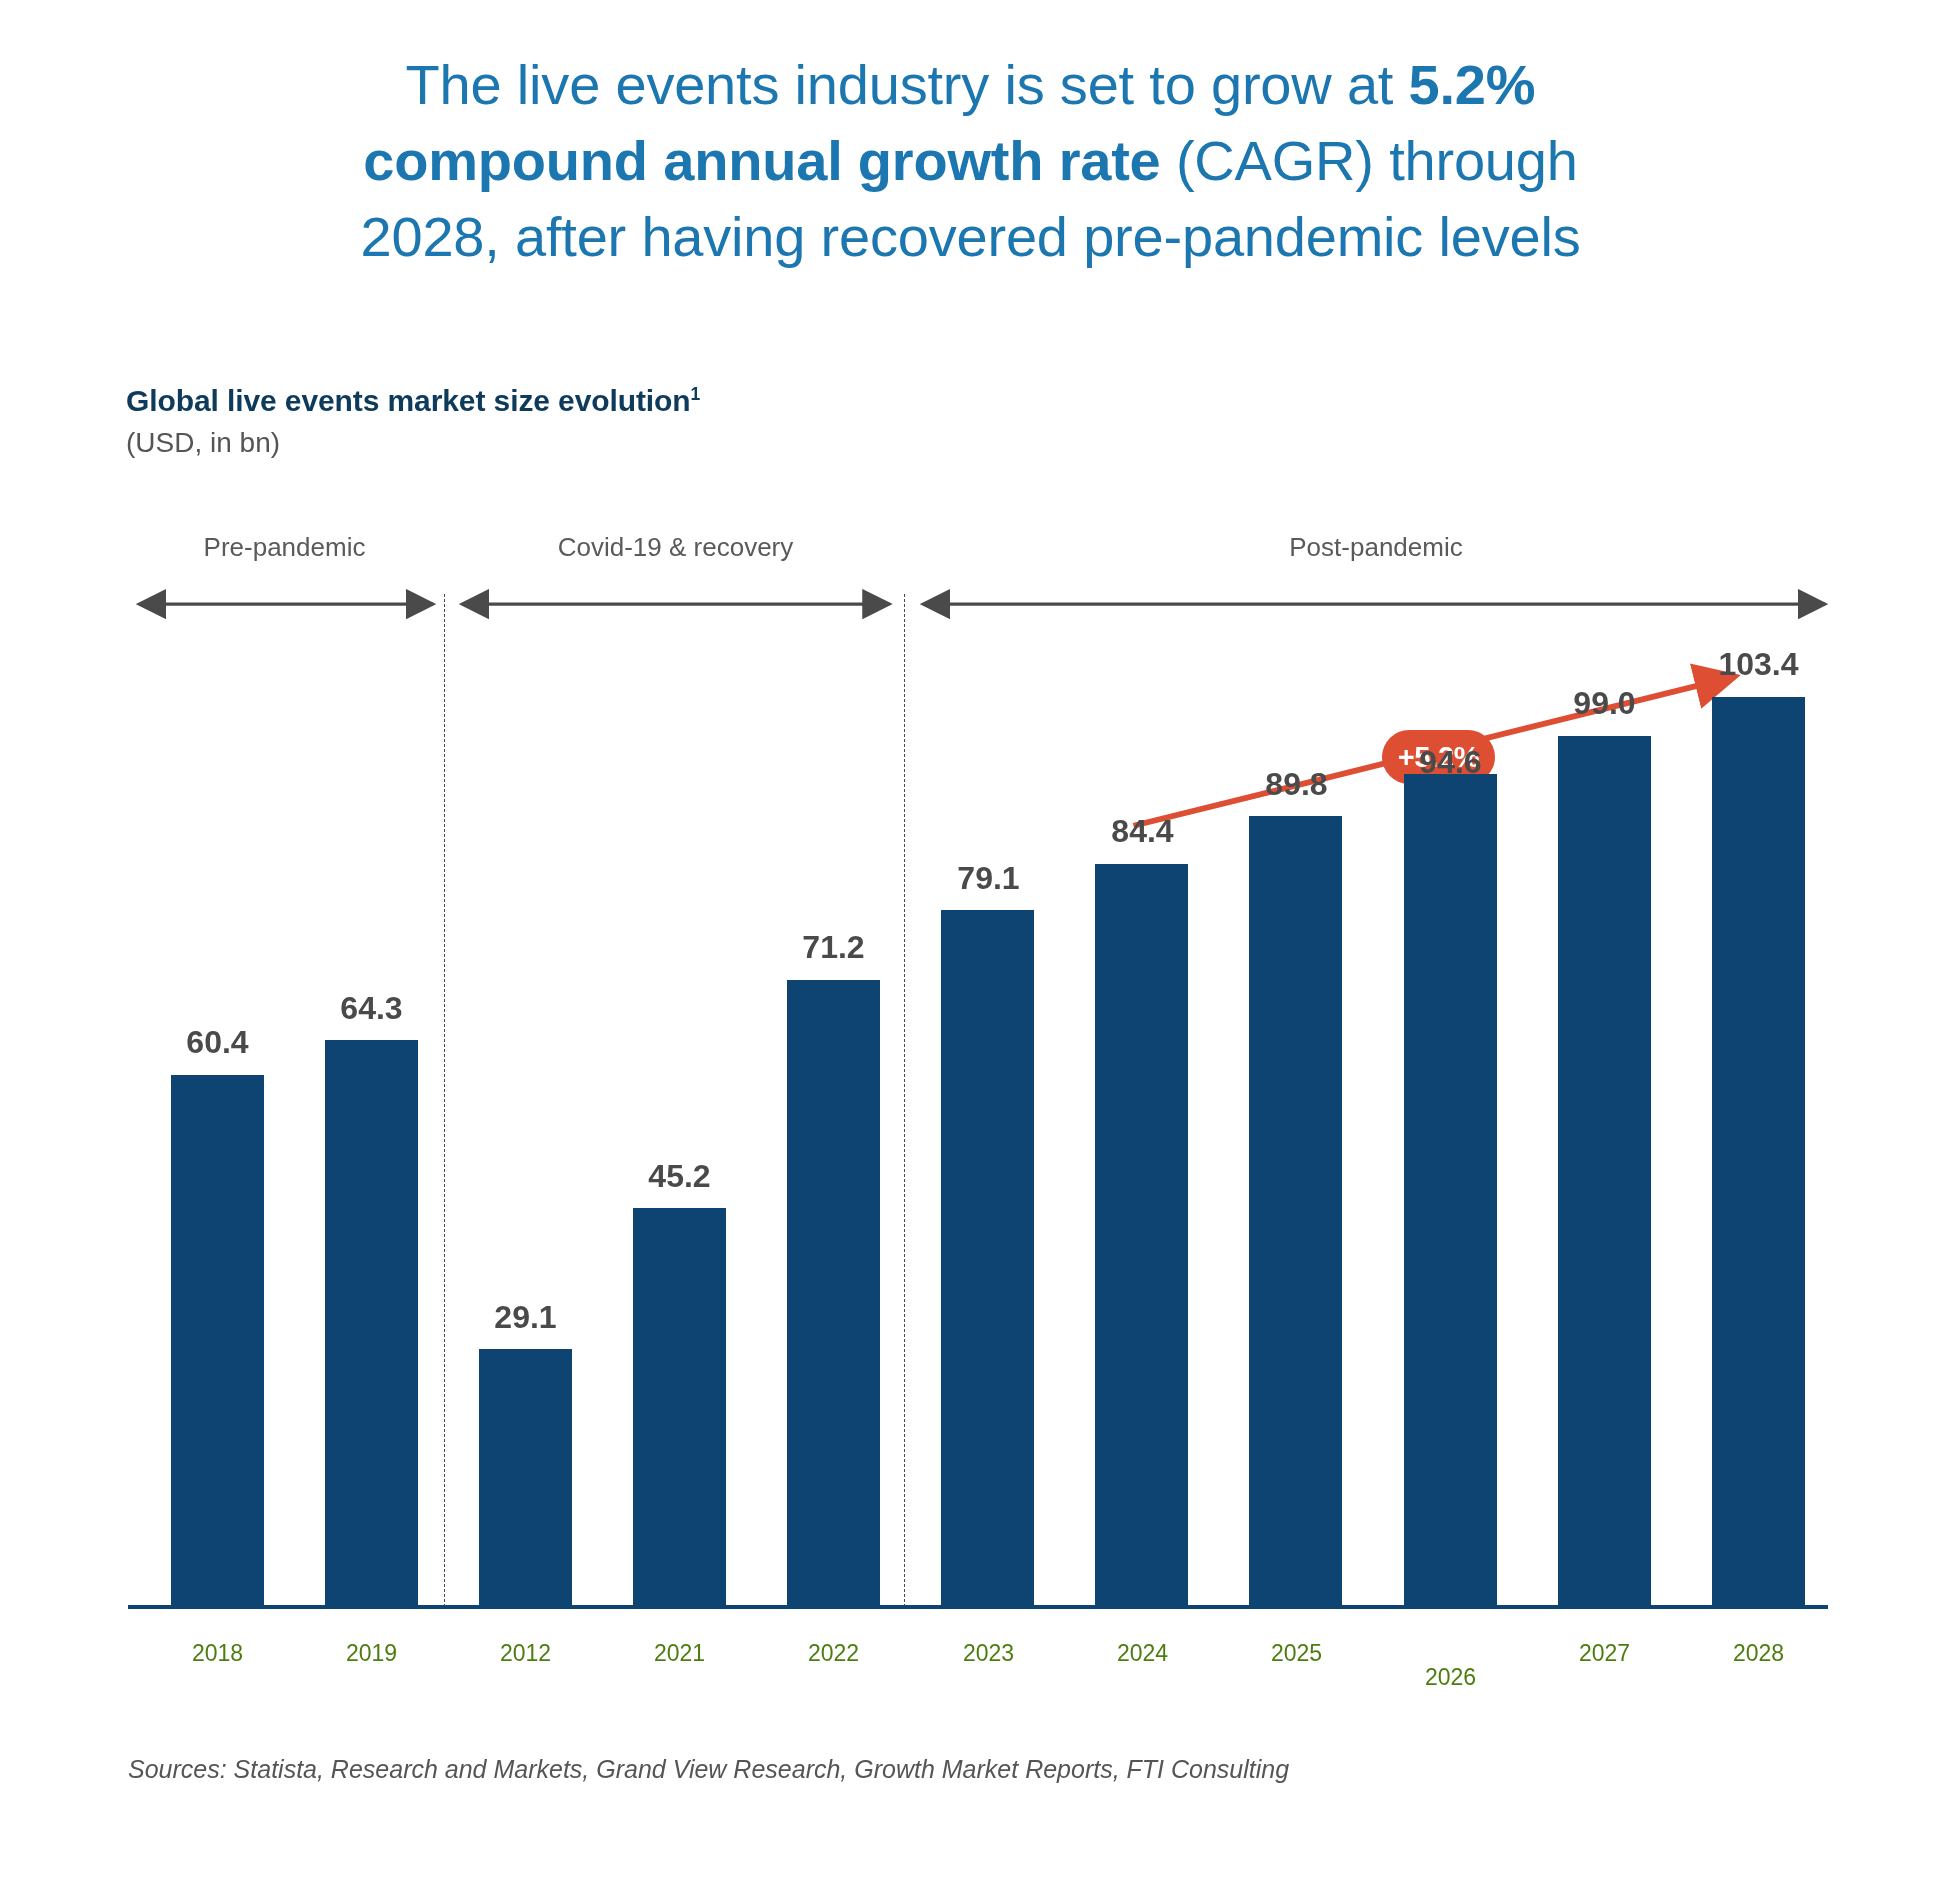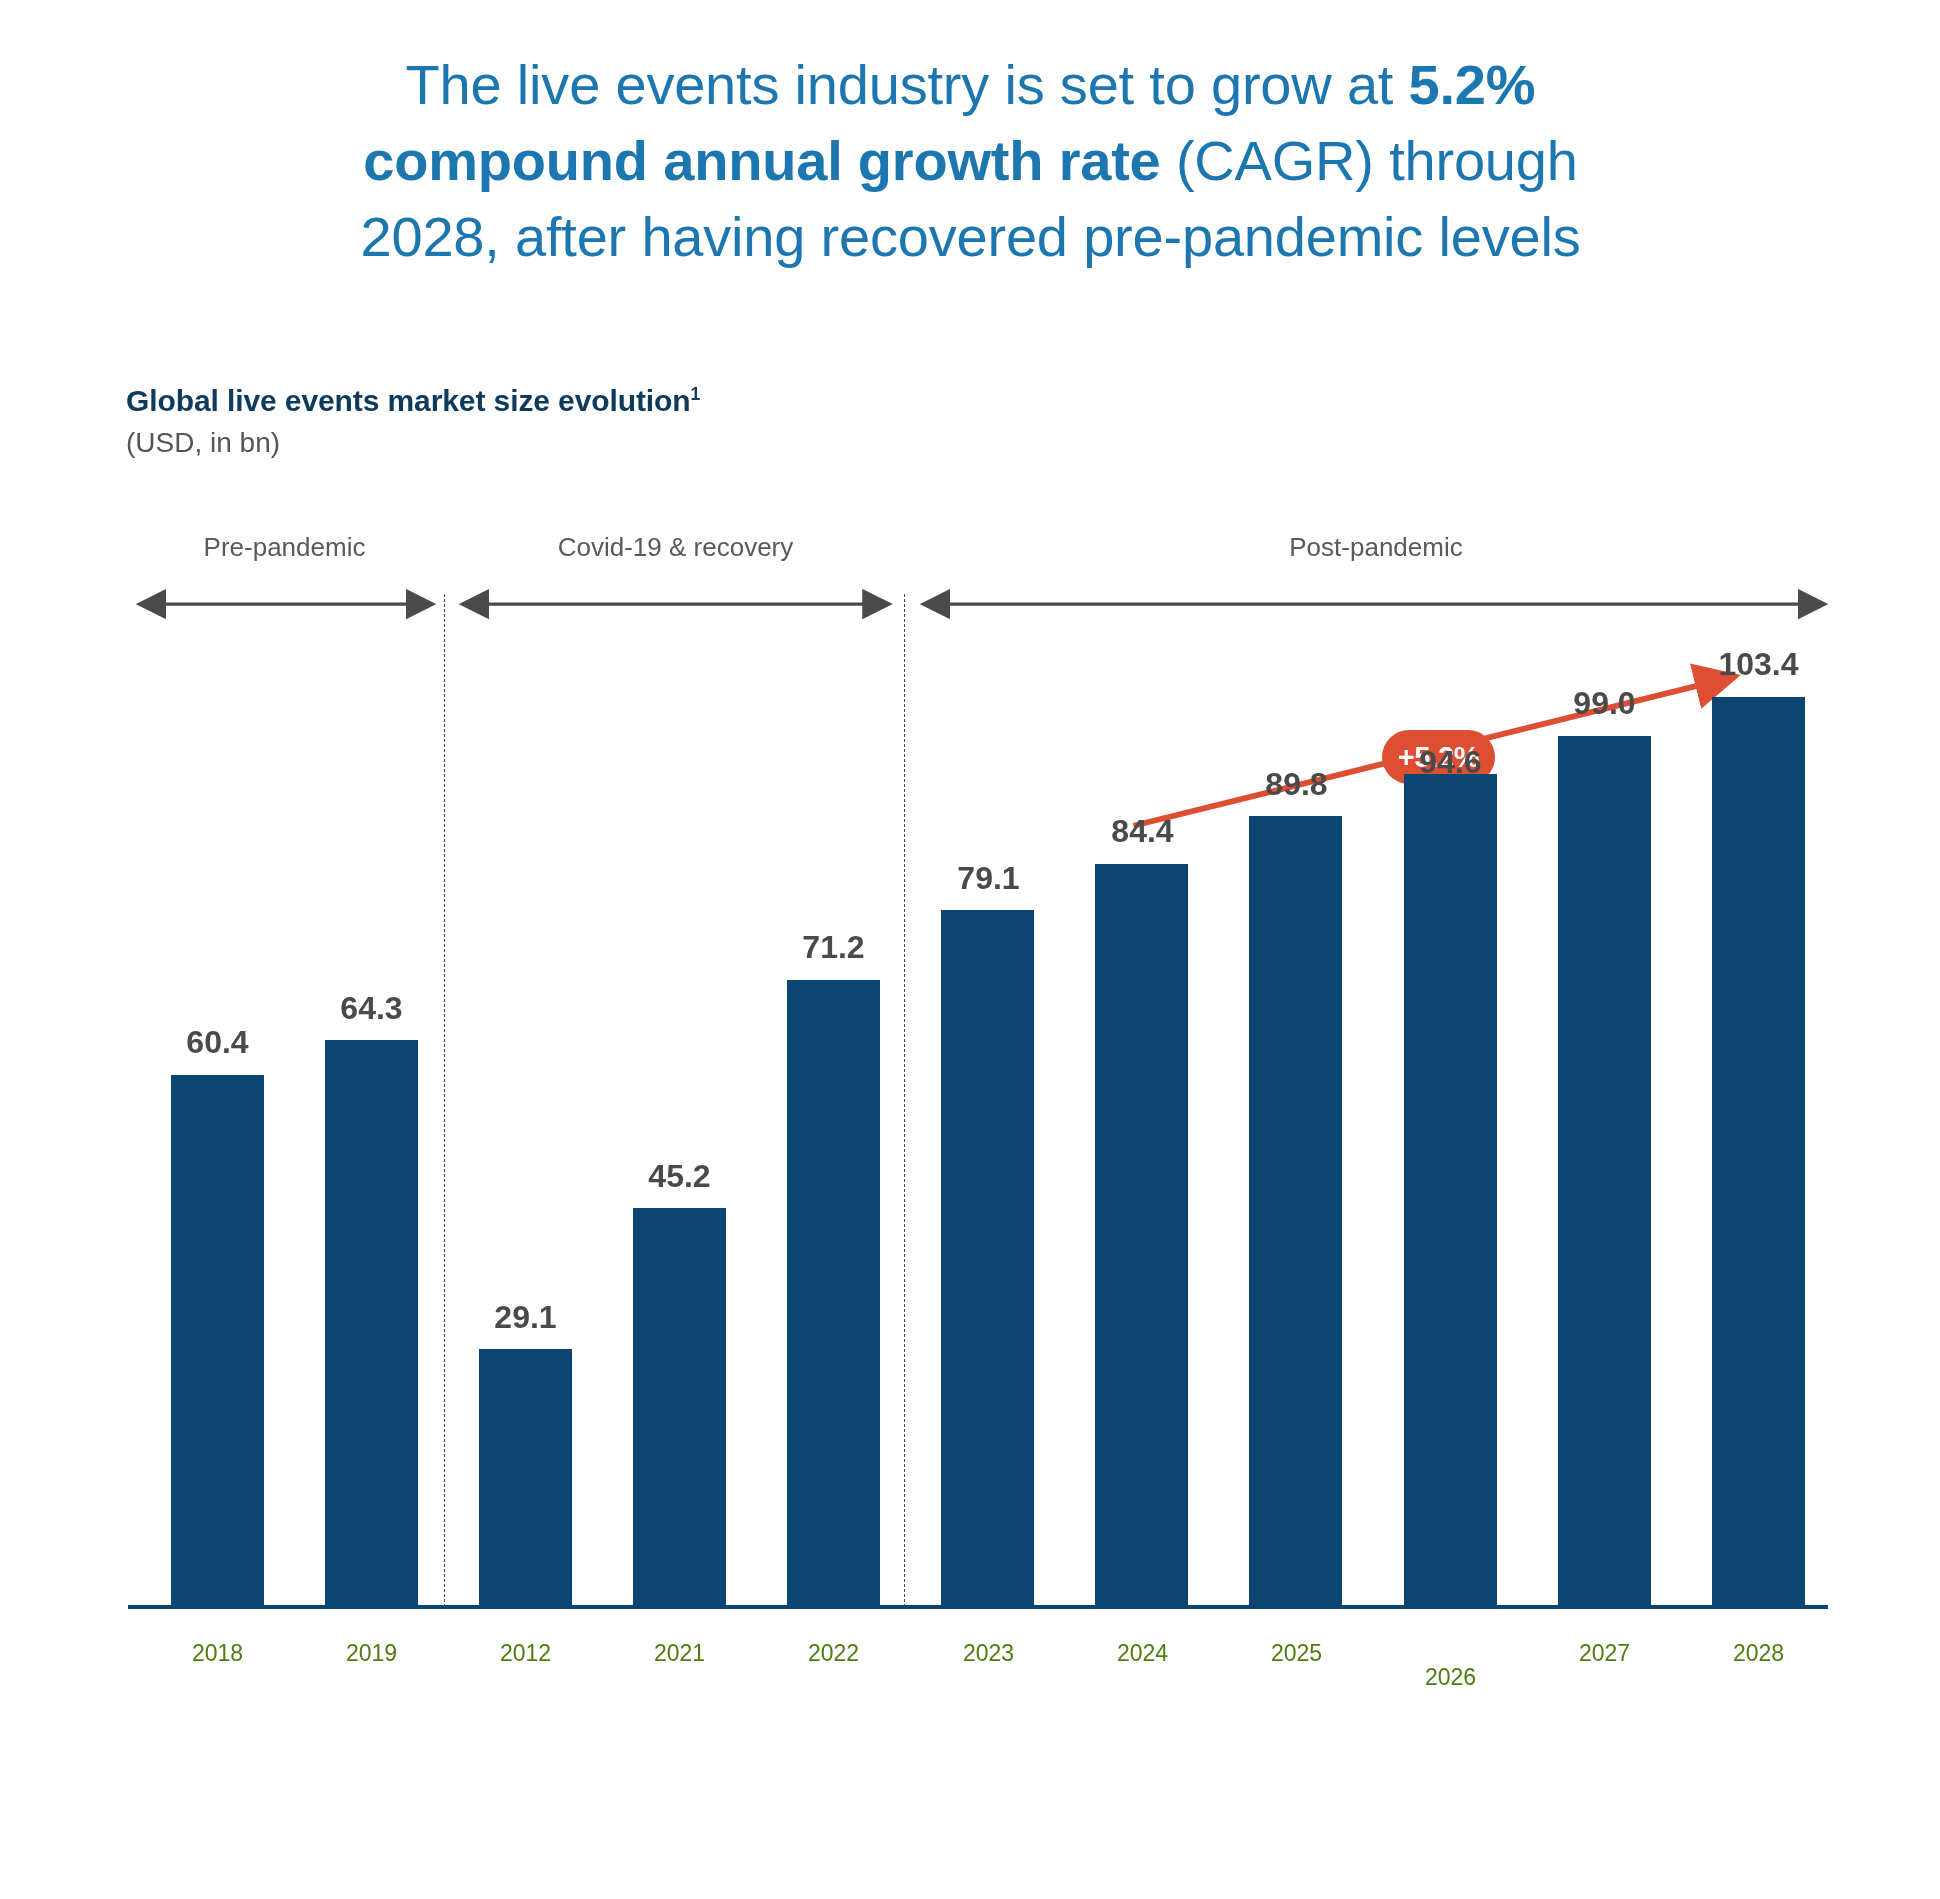--- a/index.html
+++ b/index.html
@@ -215,14 +215,15 @@
     <div class="bar" style="left: 1558px; top: 736px; width: 93px; height: 869px;"></div>
     <div class="bar-value" style="left: 1517px; top: 685px; width: 175px;">99.0</div>
     <div class="year-label" style="left: 1517px; top: 1640px; width: 175px;">2027</div>
     <div class="bar" style="left: 1712px; top: 697px; width: 93px; height: 908px;"></div>
     <div class="bar-value" style="left: 1671px; top: 646px; width: 175px;">103.4</div>
     <div class="year-label" style="left: 1671px; top: 1640px; width: 175px;">2028</div>
   </div>
 <div class="axis-line"></div>
 
 <div class="footnotes">
+  <div>Sources: Statista, Research and Markets, Grand View Research, Growth Market Reports, FTI Consulting</div>
 </div>
 
 
 </body></html>

